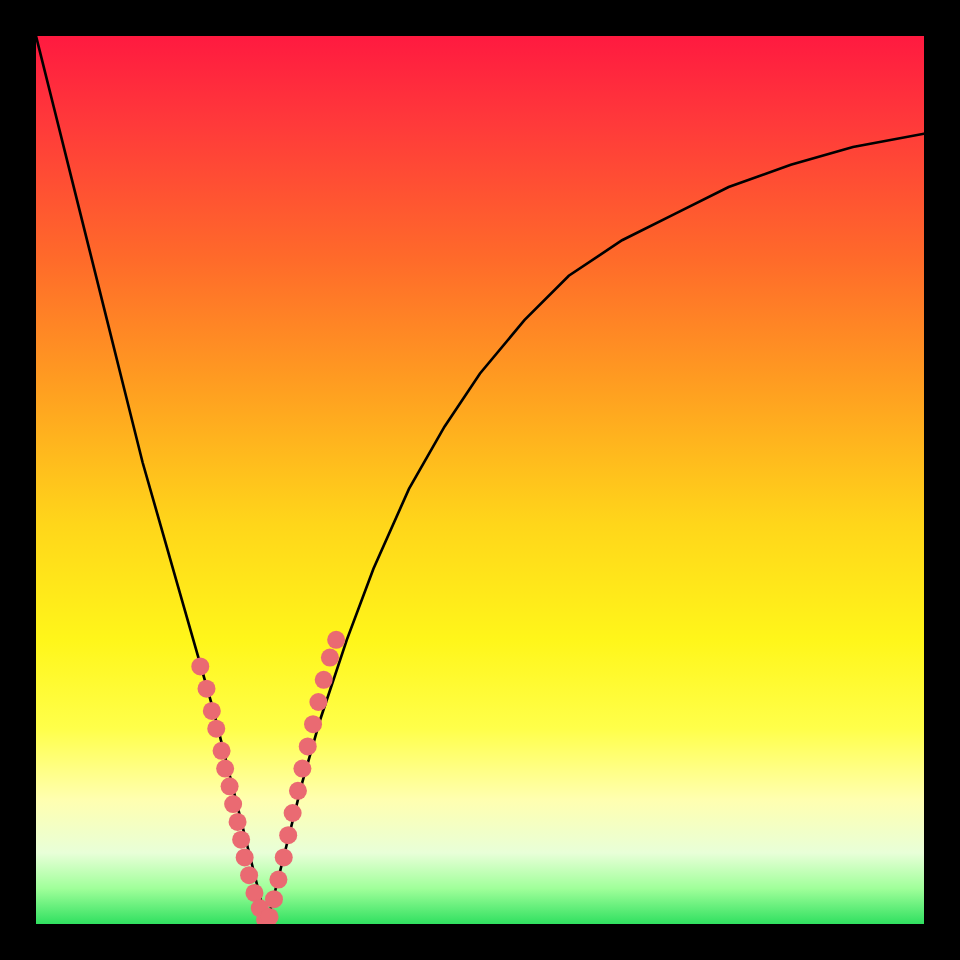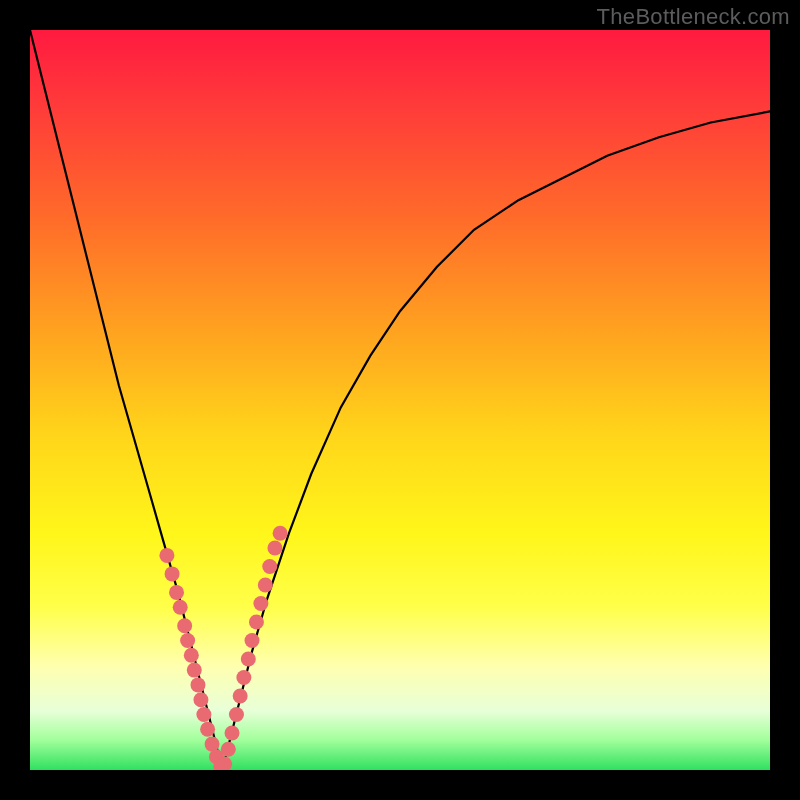--- a/index.html
+++ b/index.html
@@ -59,21 +59,20 @@
     left: 0;
     top: 0;
     width: 740px;
     height: 740px;
   }
 </style>
 </head>
 <body>
 
 <div class="chart-container">
-  <div class="watermark">TheBottleneck.com</div>
 
   <div class="plot-area">
     <div class="gradient-bg"></div>
 
     <svg class="curves" viewBox="0 0 740 740">
       <g id="curve-layer">
           <path d="M0.00 0.00 L14.80 59.20 L29.60 118.40 L44.40 177.60 L59.20 236.80 L74.00 296.00 L88.80 355.20 L103.60 407.00 L118.40 458.80 L133.20 510.60 L148.00 562.40 L162.80 621.60 L170.20 651.20 L177.60 680.80 L185.00 710.40 L192.40 740.00" fill="none" stroke="#000000" stroke-width="2.2" stroke-linecap="round"></path>
           <path d="M192.40 740.00 L207.20 680.80 L222.00 621.60 L236.80 569.80 L259.00 503.20 L281.20 444.00 L310.80 377.40 L340.40 325.60 L370.00 281.20 L407.00 236.80 L444.00 199.80 L488.40 170.20 L532.80 148.00 L577.20 125.80 L629.00 107.30 L680.80 92.50 L740.00 81.40" fill="none" stroke="#000000" stroke-width="2.2" stroke-linecap="round"></path>
         </g>
       <g id="dot-layer">

